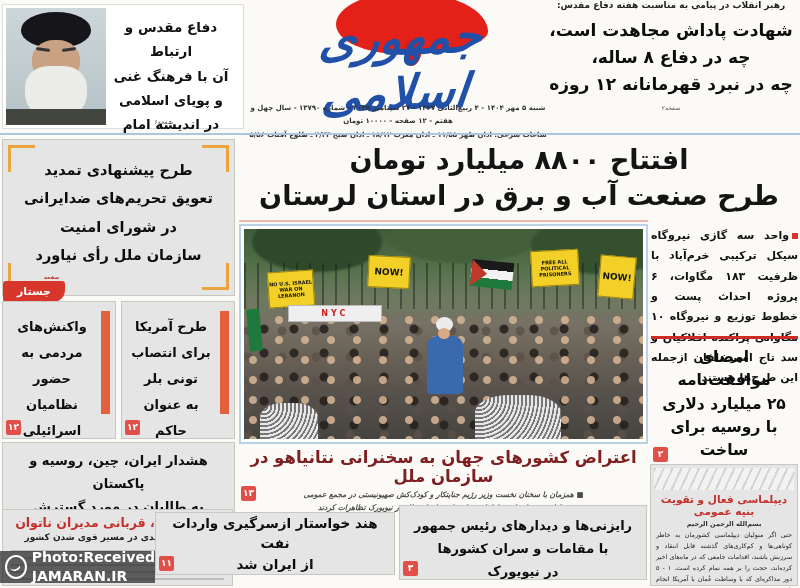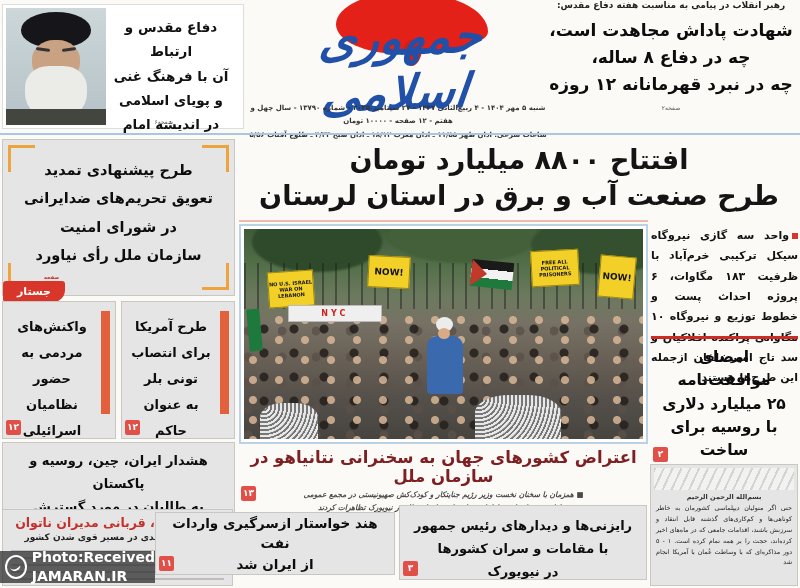--- a/index.html
+++ b/index.html
@@ -271,17 +271,18 @@
   <div id="red-rule"></div>
   <div id="nuclear" class="pre">امضای موافقت‌نامه
 ۲۵ میلیارد دلاری
 با روسیه برای ساخت
 چهار نیروگاه اتمی
 جدید در ایران</div>
   <div class="badge" id="nuclear-badge">۲</div>
 
   <div id="editorial" class="box">
     <div id="edit-pattern"></div>
+    <div id="edit-title">دیپلماسی فعال و تقویت بنیه عمومی</div>
     <div id="edit-bismillah">بسم‌الله الرحمن الرحیم</div>
     <div id="edit-body">حتی اگر متولیان دیپلماسی کشورمان به خاطر کوتاهی‌ها و کم‌کاری‌های گذشته قابل انتقاد و سرزنش باشند، اقدامات جامعی که در ماه‌های اخیر کرده‌اند، حجت را بر همه تمام کرده است. ۱ - ۵ دور مذاکره‌ای که با وساطت عُمان با آمریکا انجام شد</div>
   </div>
 
 </div>
 
 </body></html>

